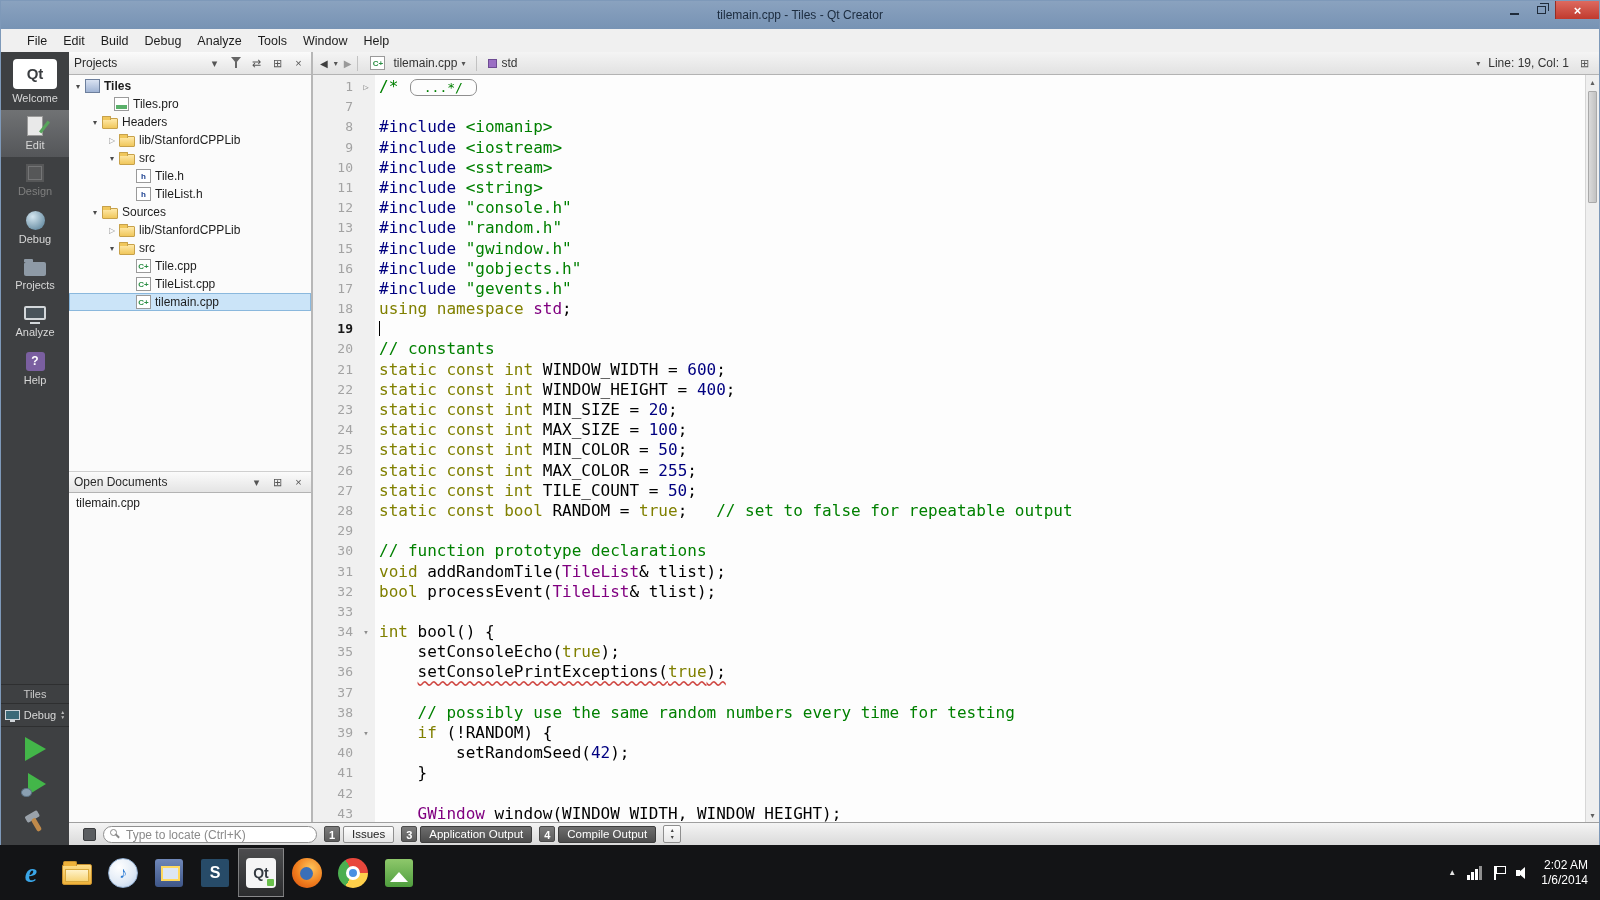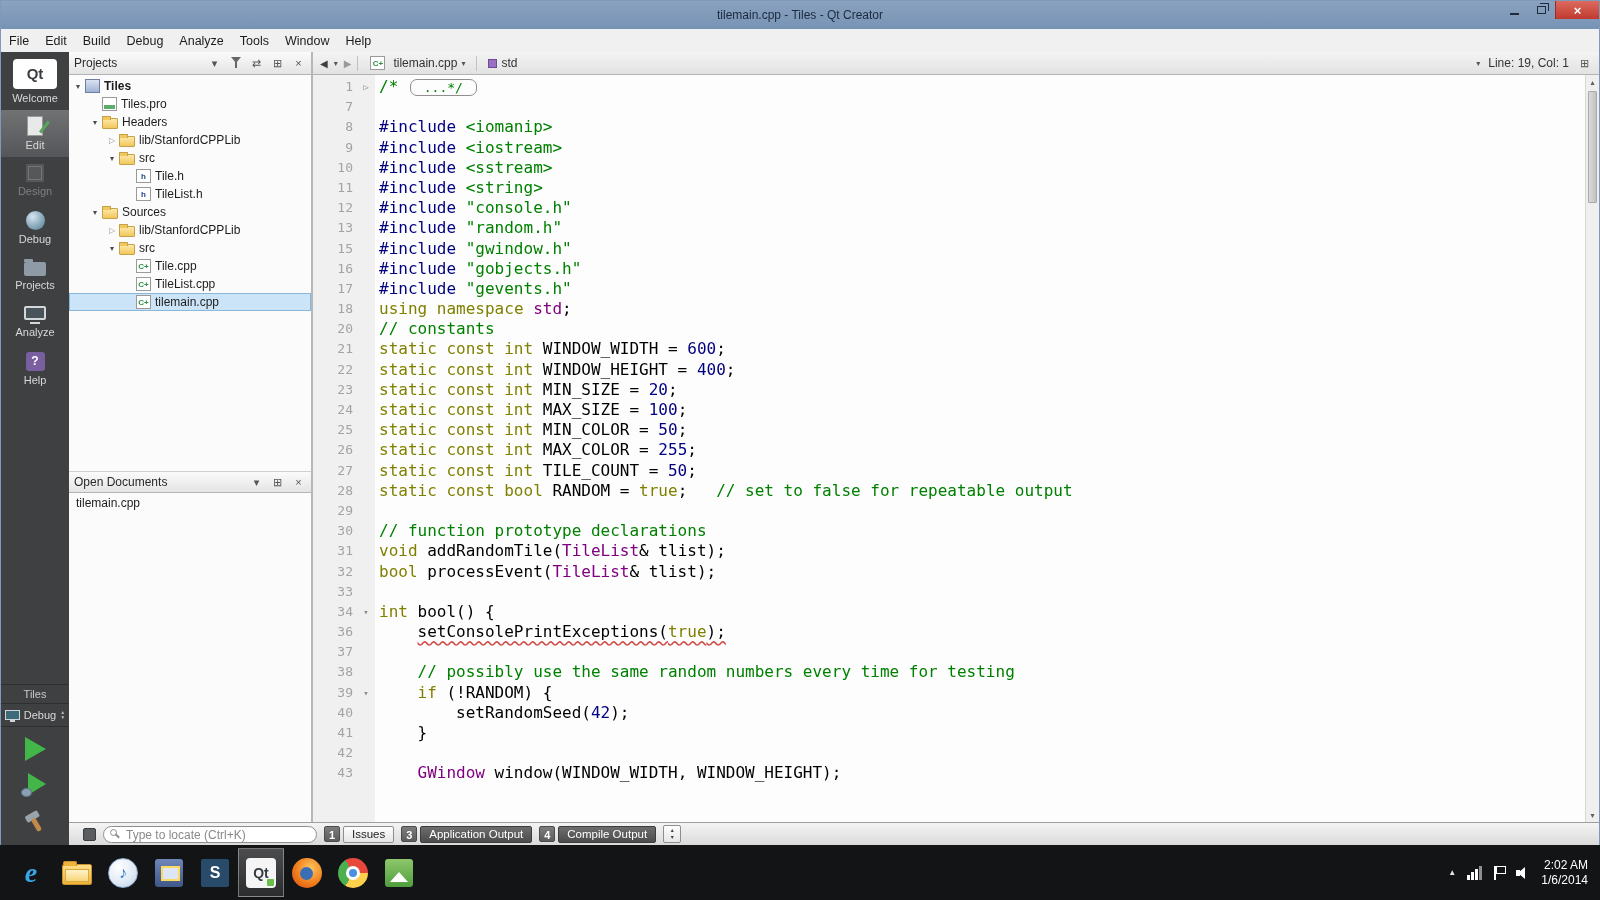--- a/index.html
+++ b/index.html
@@ -11,21 +11,21 @@
   .qtwin{flex:1;display:flex;flex-direction:column;min-height:0;border:1px solid #7e99b9;border-bottom:none;background:#ececec;}
   .titlebar{height:28px;background:linear-gradient(#8aa2bf,#7793b4);position:relative;display:flex;align-items:center;justify-content:center;flex:none;}
   .titlebar .title{font-size:12px;color:#1b2b3e;}
   .win-controls{position:absolute;right:0;top:0;display:flex;height:18px;}
   .win-btn{width:27px;height:18px;display:flex;align-items:center;justify-content:center;cursor:default;}
   .wb-min i{width:9px;height:2px;background:#1f2b3a;margin-top:7px;}
   .wb-max i{width:9px;height:8px;border:1px solid #1f2b3a;position:relative;background:transparent;}
   .wb-max i::before{content:'';position:absolute;left:2px;top:-4px;width:8px;height:7px;border:1px solid #1f2b3a;border-left:none;border-bottom:none;}
   .wb-close{width:44px;background:linear-gradient(#dd6a5f,#c03a2e);border-left:1px solid #962c22;color:#fff;font-size:13px;font-weight:bold;}
 
-  .menubar{height:23px;background:#f0f0f0;display:flex;align-items:center;padding-left:0;flex:none;}
+  .menubar{height:23px;background:#f0f0f0;display:flex;align-items:center;padding-left:18px;flex:none;}
   .menu-item{padding:3px 8px;font-size:12.5px;color:#1c1c1c;}
 
   .mainrow{flex:1;display:flex;min-height:0;}
 
   
   .rail{width:68px;flex:none;background:#3e4042;display:flex;flex-direction:column;}
   .mode-buttons{display:flex;flex-direction:column;}
   .mode-btn{height:47px;display:flex;flex-direction:column;align-items:center;justify-content:center;gap:3px;}
   .mode-btn.active{background:linear-gradient(#707274,#545659);}
   .mode-label{font-size:11px;color:#d8d8d8;}
@@ -291,21 +291,21 @@
         </div>
 
         <div class="contentrow">
           <div class="side" data-name="side-panel">
             <div class="tree-area" data-name="projects-tree">
                 <div class="tree-row" data-name="tree-item-tiles" style="padding-left: 3px;">
                   <span class="tree-arrow" data-name="tree-expand-icon">▾</span>
                   <span class="ficon ficon-project" data-name="project-icon"></span>
                   <span class="tree-label bold" data-name="tree-item-label">Tiles</span>
                 </div>
-                <div class="tree-row" data-name="tree-item-tiles-pro" style="padding-left: 20px;">
+                <div class="tree-row" data-name="tree-item-tiles-pro" style="padding-left: 32px;">
                   <span class="tree-arrow" data-name="tree-expand-icon"></span>
                   <span class="ficon ficon-pro" data-name="pro-icon"></span>
                   <span class="tree-label" data-name="tree-item-label">Tiles.pro</span>
                 </div>
                 <div class="tree-row" data-name="tree-item-headers" style="padding-left: 20px;">
                   <span class="tree-arrow" data-name="tree-expand-icon">▾</span>
                   <span class="ficon ficon-folder" data-name="folder-icon"></span>
                   <span class="tree-label" data-name="tree-item-label">Headers</span>
                 </div>
                 <div class="tree-row" data-name="tree-item-lib-stanfordcpplib" style="padding-left: 37px;">
@@ -377,35 +377,37 @@
                 <div class="code-row" data-name="code-line-8"><span class="lnum" data-name="line-number">8</span><span class="fold" data-name="fold-column"></span><span class="ctext" data-name="code-text"><span class="seg-p">#include </span><span class="seg-s">&lt;iomanip&gt;</span></span></div>
                 <div class="code-row" data-name="code-line-9"><span class="lnum" data-name="line-number">9</span><span class="fold" data-name="fold-column"></span><span class="ctext" data-name="code-text"><span class="seg-p">#include </span><span class="seg-s">&lt;iostream&gt;</span></span></div>
                 <div class="code-row" data-name="code-line-10"><span class="lnum" data-name="line-number">10</span><span class="fold" data-name="fold-column"></span><span class="ctext" data-name="code-text"><span class="seg-p">#include </span><span class="seg-s">&lt;sstream&gt;</span></span></div>
                 <div class="code-row" data-name="code-line-11"><span class="lnum" data-name="line-number">11</span><span class="fold" data-name="fold-column"></span><span class="ctext" data-name="code-text"><span class="seg-p">#include </span><span class="seg-s">&lt;string&gt;</span></span></div>
                 <div class="code-row" data-name="code-line-12"><span class="lnum" data-name="line-number">12</span><span class="fold" data-name="fold-column"></span><span class="ctext" data-name="code-text"><span class="seg-p">#include </span><span class="seg-s">"console.h"</span></span></div>
                 <div class="code-row" data-name="code-line-13"><span class="lnum" data-name="line-number">13</span><span class="fold" data-name="fold-column"></span><span class="ctext" data-name="code-text"><span class="seg-p">#include </span><span class="seg-s">"random.h"</span></span></div>
                 <div class="code-row" data-name="code-line-15"><span class="lnum" data-name="line-number">15</span><span class="fold" data-name="fold-column"></span><span class="ctext" data-name="code-text"><span class="seg-p">#include </span><span class="seg-s">"gwindow.h"</span></span></div>
                 <div class="code-row" data-name="code-line-16"><span class="lnum" data-name="line-number">16</span><span class="fold" data-name="fold-column"></span><span class="ctext" data-name="code-text"><span class="seg-p">#include </span><span class="seg-s">"gobjects.h"</span></span></div>
                 <div class="code-row" data-name="code-line-17"><span class="lnum" data-name="line-number">17</span><span class="fold" data-name="fold-column"></span><span class="ctext" data-name="code-text"><span class="seg-p">#include </span><span class="seg-s">"gevents.h"</span></span></div>
                 <div class="code-row" data-name="code-line-18"><span class="lnum" data-name="line-number">18</span><span class="fold" data-name="fold-column"></span><span class="ctext" data-name="code-text"><span class="seg-k">using</span><span class="seg-x"> </span><span class="seg-k">namespace</span><span class="seg-x"> </span><span class="seg-t">std</span><span class="seg-x">;</span></span></div>
+                <div class="code-row" data-name="code-line-19"><span class="lnum cur" data-name="line-number">19</span><span class="fold" data-name="fold-column"></span><span class="ctext" data-name="code-text"><span class="caret" data-name="text-cursor"></span></span></div>
                 <div class="code-row" data-name="code-line-20"><span class="lnum" data-name="line-number">20</span><span class="fold" data-name="fold-column"></span><span class="ctext" data-name="code-text"><span class="seg-c">// constants</span></span></div>
                 <div class="code-row" data-name="code-line-21"><span class="lnum" data-name="line-number">21</span><span class="fold" data-name="fold-column"></span><span class="ctext" data-name="code-text"><span class="seg-k">static const int</span><span class="seg-x"> WINDOW_WIDTH = </span><span class="seg-n">600</span><span class="seg-x">;</span></span></div>
                 <div class="code-row" data-name="code-line-22"><span class="lnum" data-name="line-number">22</span><span class="fold" data-name="fold-column"></span><span class="ctext" data-name="code-text"><span class="seg-k">static const int</span><span class="seg-x"> WINDOW_HEIGHT = </span><span class="seg-n">400</span><span class="seg-x">;</span></span></div>
                 <div class="code-row" data-name="code-line-23"><span class="lnum" data-name="line-number">23</span><span class="fold" data-name="fold-column"></span><span class="ctext" data-name="code-text"><span class="seg-k">static const int</span><span class="seg-x"> MIN_SIZE = </span><span class="seg-n">20</span><span class="seg-x">;</span></span></div>
                 <div class="code-row" data-name="code-line-24"><span class="lnum" data-name="line-number">24</span><span class="fold" data-name="fold-column"></span><span class="ctext" data-name="code-text"><span class="seg-k">static const int</span><span class="seg-x"> MAX_SIZE = </span><span class="seg-n">100</span><span class="seg-x">;</span></span></div>
                 <div class="code-row" data-name="code-line-25"><span class="lnum" data-name="line-number">25</span><span class="fold" data-name="fold-column"></span><span class="ctext" data-name="code-text"><span class="seg-k">static const int</span><span class="seg-x"> MIN_COLOR = </span><span class="seg-n">50</span><span class="seg-x">;</span></span></div>
                 <div class="code-row" data-name="code-line-26"><span class="lnum" data-name="line-number">26</span><span class="fold" data-name="fold-column"></span><span class="ctext" data-name="code-text"><span class="seg-k">static const int</span><span class="seg-x"> MAX_COLOR = </span><span class="seg-n">255</span><span class="seg-x">;</span></span></div>
                 <div class="code-row" data-name="code-line-27"><span class="lnum" data-name="line-number">27</span><span class="fold" data-name="fold-column"></span><span class="ctext" data-name="code-text"><span class="seg-k">static const int</span><span class="seg-x"> TILE_COUNT = </span><span class="seg-n">50</span><span class="seg-x">;</span></span></div>
                 <div class="code-row" data-name="code-line-28"><span class="lnum" data-name="line-number">28</span><span class="fold" data-name="fold-column"></span><span class="ctext" data-name="code-text"><span class="seg-k">static const bool</span><span class="seg-x"> RANDOM = </span><span class="seg-k">true</span><span class="seg-x">;   </span><span class="seg-c">// set to false for repeatable output</span></span></div>
                 <div class="code-row" data-name="code-line-29"><span class="lnum" data-name="line-number">29</span><span class="fold" data-name="fold-column"></span><span class="ctext" data-name="code-text"></span></div>
                 <div class="code-row" data-name="code-line-30"><span class="lnum" data-name="line-number">30</span><span class="fold" data-name="fold-column"></span><span class="ctext" data-name="code-text"><span class="seg-c">// function prototype declarations</span></span></div>
                 <div class="code-row" data-name="code-line-31"><span class="lnum" data-name="line-number">31</span><span class="fold" data-name="fold-column"></span><span class="ctext" data-name="code-text"><span class="seg-k">void</span><span class="seg-x"> addRandomTile(</span><span class="seg-t">TileList</span><span class="seg-x">&amp; tlist);</span></span></div>
                 <div class="code-row" data-name="code-line-32"><span class="lnum" data-name="line-number">32</span><span class="fold" data-name="fold-column"></span><span class="ctext" data-name="code-text"><span class="seg-k">bool</span><span class="seg-x"> processEvent(</span><span class="seg-t">TileList</span><span class="seg-x">&amp; tlist);</span></span></div>
                 <div class="code-row" data-name="code-line-33"><span class="lnum" data-name="line-number">33</span><span class="fold" data-name="fold-column"></span><span class="ctext" data-name="code-text"></span></div>
                 <div class="code-row" data-name="code-line-34"><span class="lnum" data-name="line-number">34</span><span class="fold" data-name="fold-marker-icon">▾</span><span class="ctext" data-name="code-text"><span class="seg-k">int</span><span class="seg-x"> bool() {</span></span></div>
+                <div class="code-row" data-name="code-line-35"><span class="lnum" data-name="line-number">35</span><span class="fold" data-name="fold-column"></span><span class="ctext" data-name="code-text"><span class="seg-x">    setConsoleEcho(</span><span class="seg-k">true</span><span class="seg-x">);</span></span></div>
                 <div class="code-row" data-name="code-line-36"><span class="lnum" data-name="line-number">36</span><span class="fold" data-name="fold-column"></span><span class="ctext" data-name="code-text"><span class="seg-x">    </span><span class="seg-x u">setConsolePrintExceptions(</span><span class="seg-k u">true</span><span class="seg-x u">);</span></span></div>
                 <div class="code-row" data-name="code-line-37"><span class="lnum" data-name="line-number">37</span><span class="fold" data-name="fold-column"></span><span class="ctext" data-name="code-text"></span></div>
                 <div class="code-row" data-name="code-line-38"><span class="lnum" data-name="line-number">38</span><span class="fold" data-name="fold-column"></span><span class="ctext" data-name="code-text"><span class="seg-c">    // possibly use the same random numbers every time for testing</span></span></div>
                 <div class="code-row" data-name="code-line-39"><span class="lnum" data-name="line-number">39</span><span class="fold" data-name="fold-marker-icon">▾</span><span class="ctext" data-name="code-text"><span class="seg-x">    </span><span class="seg-k">if</span><span class="seg-x"> (!RANDOM) {</span></span></div>
                 <div class="code-row" data-name="code-line-40"><span class="lnum" data-name="line-number">40</span><span class="fold" data-name="fold-column"></span><span class="ctext" data-name="code-text"><span class="seg-x">        setRandomSeed(</span><span class="seg-n">42</span><span class="seg-x">);</span></span></div>
                 <div class="code-row" data-name="code-line-41"><span class="lnum" data-name="line-number">41</span><span class="fold" data-name="fold-column"></span><span class="ctext" data-name="code-text"><span class="seg-x">    }</span></span></div>
                 <div class="code-row" data-name="code-line-42"><span class="lnum" data-name="line-number">42</span><span class="fold" data-name="fold-column"></span><span class="ctext" data-name="code-text"></span></div>
                 <div class="code-row" data-name="code-line-43"><span class="lnum" data-name="line-number">43</span><span class="fold" data-name="fold-column"></span><span class="ctext" data-name="code-text"><span class="seg-x">    </span><span class="seg-t">GWindow</span><span class="seg-x"> window(WINDOW_WIDTH, WINDOW_HEIGHT);</span></span></div>
               </div>
             <div class="vscroll" data-name="editor-scrollbar">

